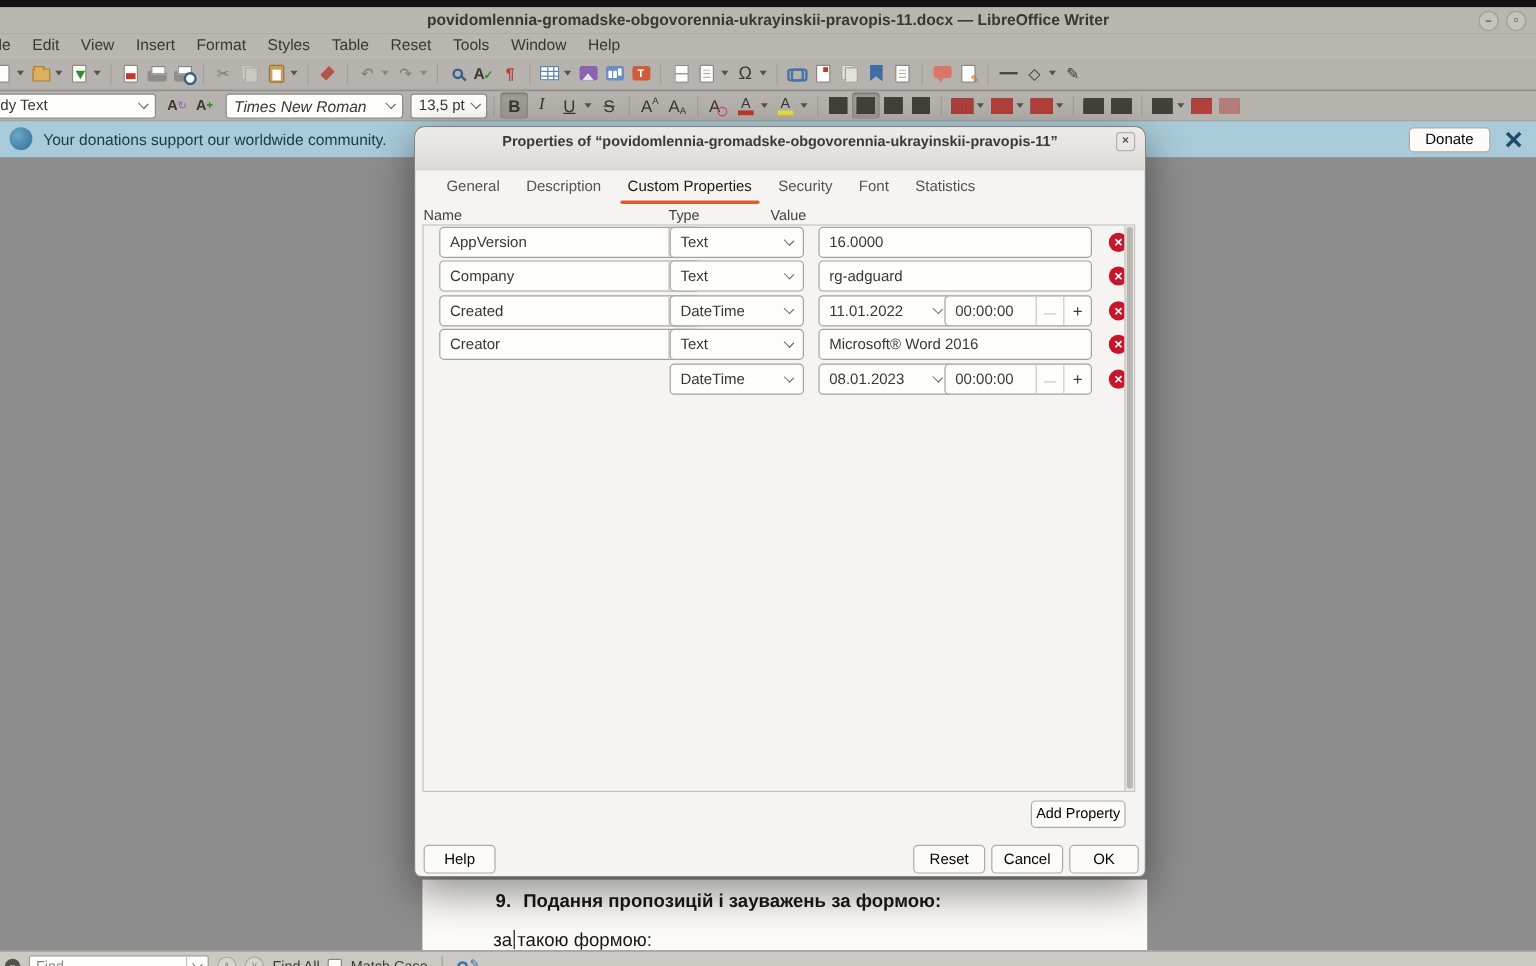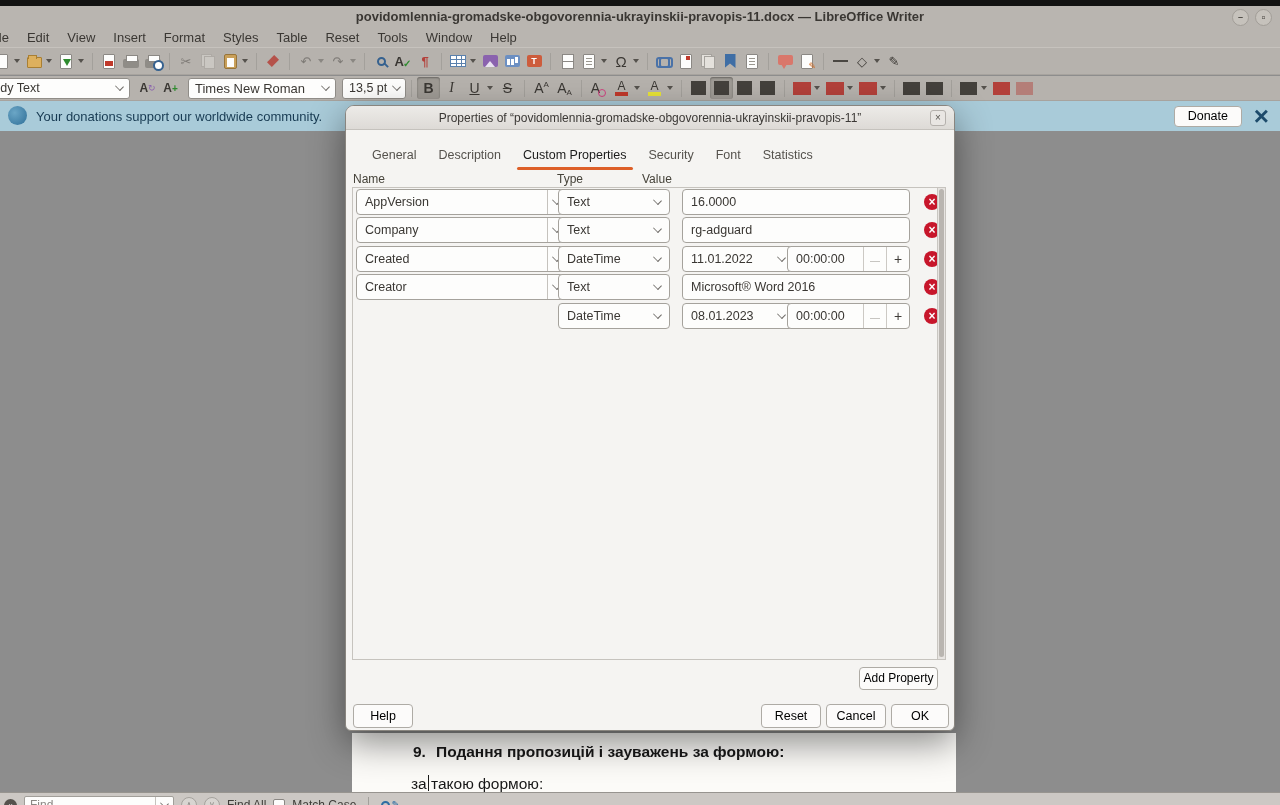--- a/index.html
+++ b/index.html
@@ -181,38 +181,38 @@
 .fnav{width:16px;height:16px;border-radius:50%;background:#d8d5d1;border:1px solid #a5a29d;
   color:#8a8783;font-size:8px;line-height:14px;text-align:center;flex:none}
 .fnav.up::before{content:"∧"}.fnav.dn::before{content:"∨"}
 .flabel{font-size:12px;color:#3f3c38;white-space:nowrap}
 .fcheck{width:12px;height:12px;background:#fdfdfc;border:1px solid #8a8783;border-radius:2px;flex:none}
 .frep{display:flex;align-items:center;gap:1px}
 
 
 .dialog{position:absolute;left:345px;top:105px;width:610px;height:626px;background:#f5f4f2;
   border:1px solid #89857f;border-radius:9px 9px 6px 6px;box-shadow:0 12px 36px rgba(0,0,0,.45)}
-.dlg-title{position:absolute;left:0;top:0;width:100%;height:24px;background:linear-gradient(#edebe8,#dddad6);
+.dlg-title{position:absolute;left:0;top:0;width:100%;height:36px;background:linear-gradient(#edebe8,#dddad6);
   border-bottom:1px solid #c5c2bd;border-radius:8px 8px 0 0;text-align:center;
-  font-size:12px;font-weight:normal;color:#3b3835;line-height:24px}
+  font-size:12px;font-weight:bold;color:#3b3835;line-height:24px}
 .dlg-close{position:absolute;right:8px;top:4px;width:16px;height:16px;border:1px solid #b5b1ad;
   border-radius:3px;background:#e9e6e3;color:#5a5752;font-size:10px;line-height:14px;text-align:center}
 .dlg-close::before{content:"×"}
 .tabs{position:absolute;left:15px;top:36px;display:flex;font-size:12.5px;color:#55524d}
 .tab{padding:6px 11px 8px;position:relative;white-space:nowrap}
 .tab.active{color:#1b1b1b}
 .tab.active::after{content:"";position:absolute;left:5px;right:5px;bottom:0;height:3px;background:#dd5f28;border-radius:2px}
 .colhdr{position:absolute;font-size:12px;color:#454239;top:66px}
 .cbox{position:absolute;left:6px;top:81px;width:594px;height:473px;border:1px solid #c6c3be;background:#f5f4f2}
 .sbar{position:absolute;right:0;top:0;width:8px;height:100%;background:#e7e4e1;border-left:1px solid #c9c6c1}
 .sthumb{position:absolute;left:1px;right:1px;top:1px;bottom:2px;background:#b9b5b0;border-radius:3px}
 .prow{position:absolute;left:0;width:100%;height:27px}
 .fld{position:absolute;top:0;height:26px;background:#fdfdfc;border:1px solid #a5a29c;border-radius:4px;
   font-size:12.5px;color:#3a3733;display:flex;align-items:center;padding:0 8px;overflow:hidden}
-.namec{left:3px;width:218px}
+.namec{left:13px;width:218px}
 .typec{left:205px;width:112px}
 .valf{left:329px;width:228px}
 .datec{left:329px;width:112px}
 .timec{left:434px;width:123px;padding:0 0 0 8px}
 .spin{border-left:1px solid #ccc9c4;width:23px;height:100%;text-align:center;line-height:24px;
   font-size:14px;color:#3f3c38;flex:none}
 .spin.minus{color:#b7b4af;margin-left:auto}
 .spin.minus::before{content:"—";font-size:10px}
 .spin.plus::before{content:"+"}
 .del{position:absolute;left:571px;top:5px;width:16px;height:16px;border-radius:50%;background:#c7162b;
@@ -374,21 +374,21 @@
 
   <div class="tb tb2">
     <span class="combo" style="width:152px;margin-left:-22px">
       <span>Body Text</span>
       <span class="cv">
           <i class="vchev"></i>
         </span>
     </span>
     <span class="fb b-updstyle" style="margin-left:6px"></span>
     <span class="fb b-newstyle"></span>
-    <span class="combo" style="width:148px;margin-left:6px;font-family:'Liberation Serif',serif;font-size:13px">
+    <span class="combo" style="width:148px;margin-left:6px;font-family:'Liberation Serif',serif;font-style:italic;font-size:13px">
       <span>Times New Roman</span>
       <span class="cv">
           <i class="vchev"></i>
         </span>
     </span>
     <span class="combo" style="width:64px;margin-left:6px">
       <span>13,5 pt</span>
       <span class="cv">
           <i class="vchev"></i>
         </span>

